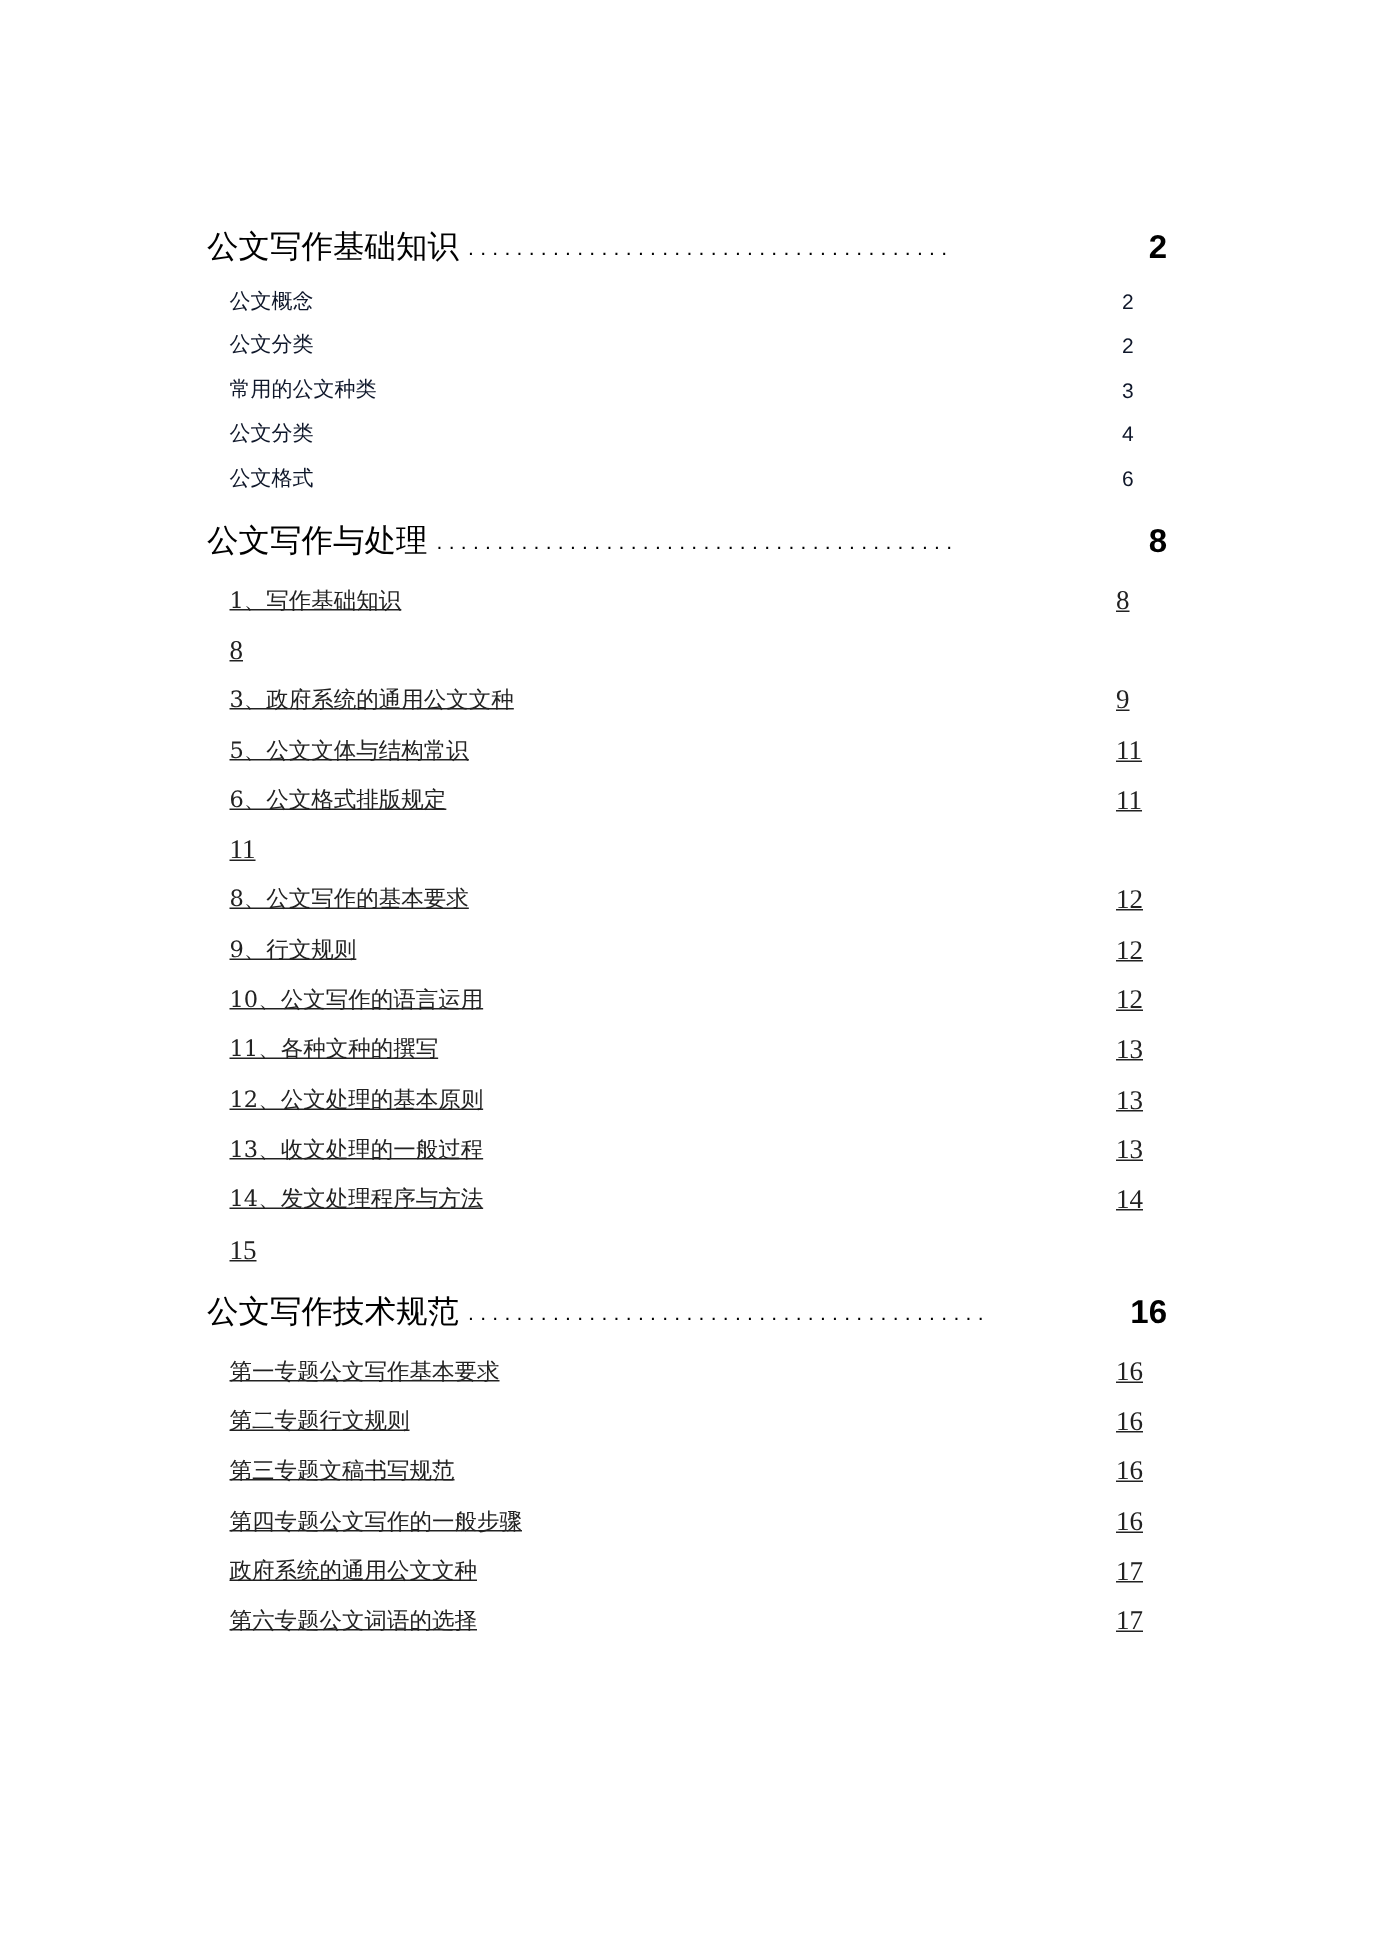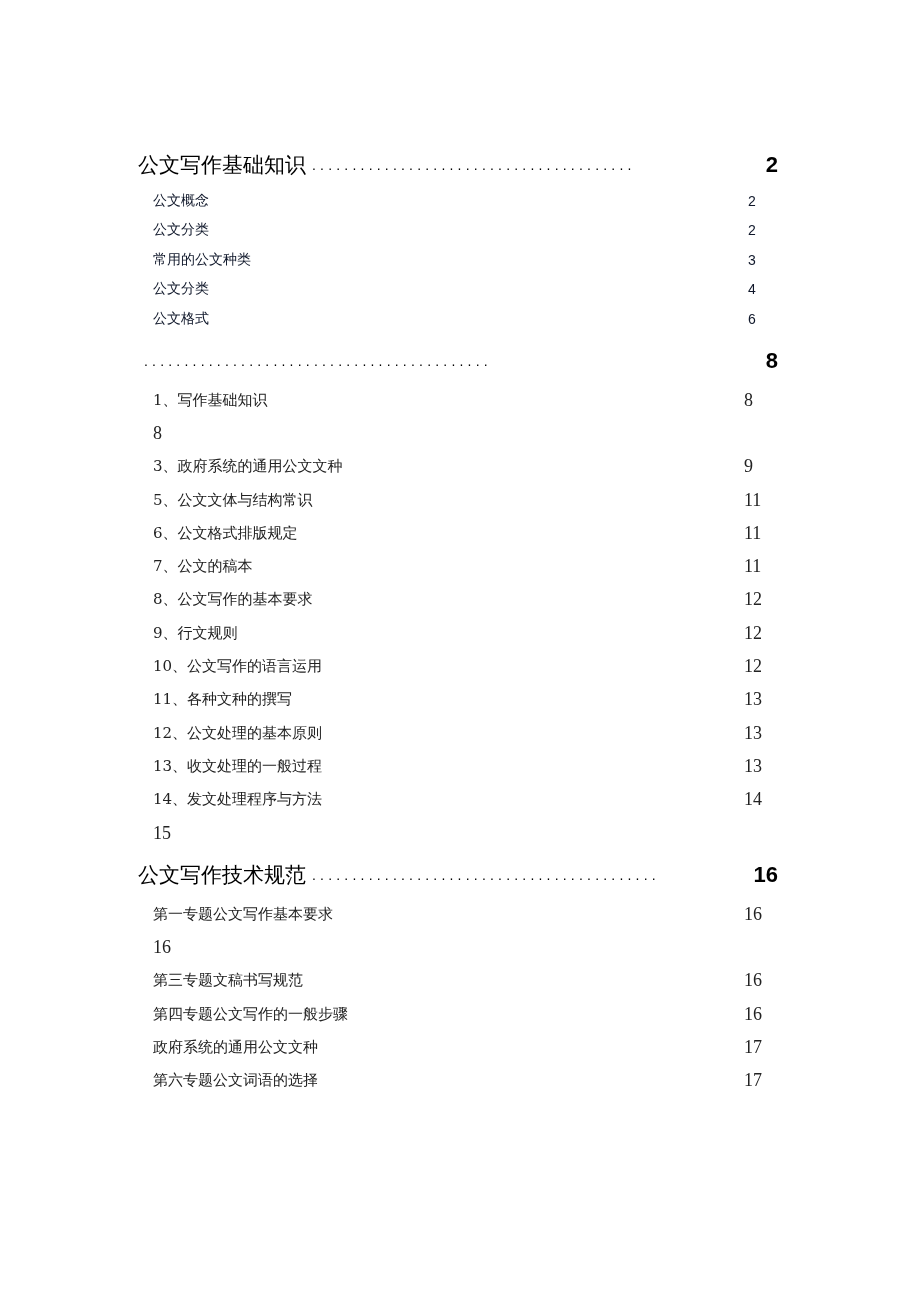--- a/index.html
+++ b/index.html
@@ -60,20 +60,21 @@
       width: 30px;
       text-align: left;
       font-family: "Liberation Sans", sans-serif;
       font-size: 14px;
     }
     .sec2 .sub-row, .sec3 .sub-row {
       height: 33.3px;
       font-family: "DejaVu Serif", "Liberation Serif", serif;
       font-size: 15px;
       color: #222;
+      text-decoration: underline;
     }
     .sub-row .label { flex: 1 1 auto; }
     .sec2 .sub-row .page, .sec3 .sub-row .page {
       width: 34px;
       text-align: left;
       font-family: "Liberation Serif", serif;
       font-size: 18px;
     }
     .section { margin-bottom: 0; }
     .sec1 .subs { padding-top: 2px; padding-bottom: 8px; }
@@ -110,20 +111,21 @@
         </div>
       <div class="sub-row">
           <span class="label">公文格式</span>
           <span class="page">6</span>
         </div>
     </div>
   </div>
 
   <div class="section sec2">
     <div class="h1-row">
+      <span class="title">公文写作与处理</span>
       <span class="leader">...........................................</span>
       <span class="page">8</span>
     </div>
     <div class="subs">
       <div class="sub-row">
           <span class="label">1、写作基础知识</span>
           <span class="page">8</span>
         </div>
       <div class="sub-row">
           <span class="page">8</span>
@@ -134,21 +136,20 @@
         </div>
       <div class="sub-row">
           <span class="label">5、公文文体与结构常识</span>
           <span class="page">11</span>
         </div>
       <div class="sub-row">
           <span class="label">6、公文格式排版规定</span>
           <span class="page">11</span>
         </div>
       <div class="sub-row">
-          <span class="label">7、公文的稿本</span>
           <span class="page">11</span>
         </div>
       <div class="sub-row">
           <span class="label">8、公文写作的基本要求</span>
           <span class="page">12</span>
         </div>
       <div class="sub-row">
           <span class="label">9、行文规则</span>
           <span class="page">12</span>
         </div>
@@ -183,20 +184,21 @@
       <span class="title">公文写作技术规范</span>
       <span class="leader">...........................................</span>
       <span class="page">16</span>
     </div>
     <div class="subs">
       <div class="sub-row">
           <span class="label">第一专题公文写作基本要求</span>
           <span class="page">16</span>
         </div>
       <div class="sub-row">
+          <span class="label">第二专题行文规则</span>
           <span class="page">16</span>
         </div>
       <div class="sub-row">
           <span class="label">第三专题文稿书写规范</span>
           <span class="page">16</span>
         </div>
       <div class="sub-row">
           <span class="label">第四专题公文写作的一般步骤</span>
           <span class="page">16</span>
         </div>

